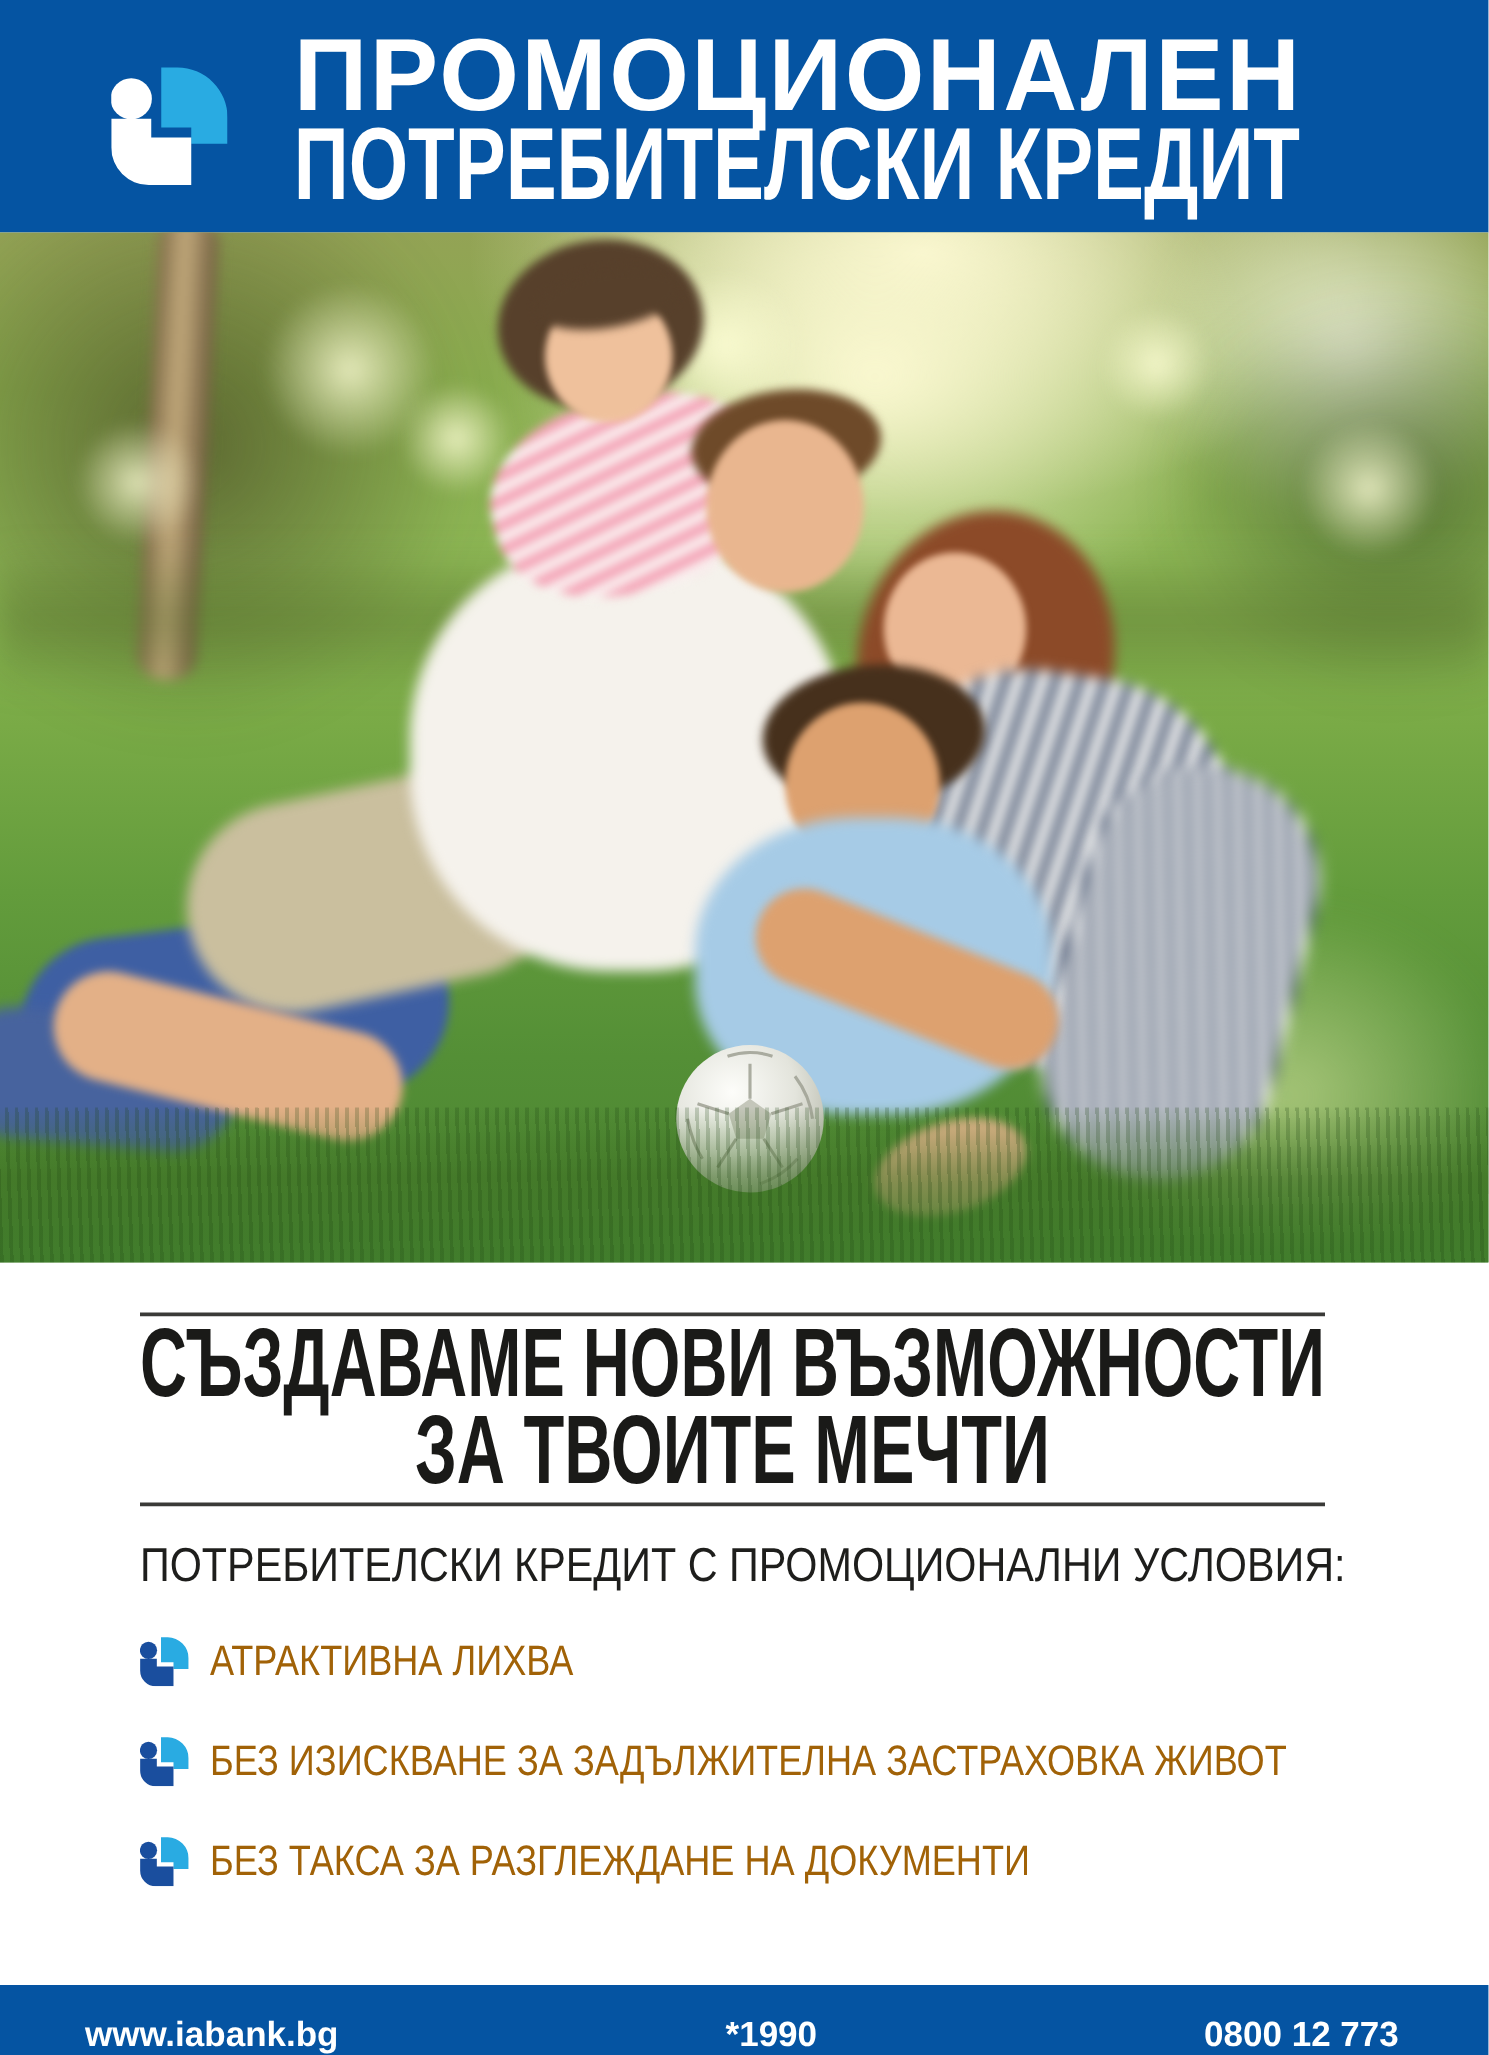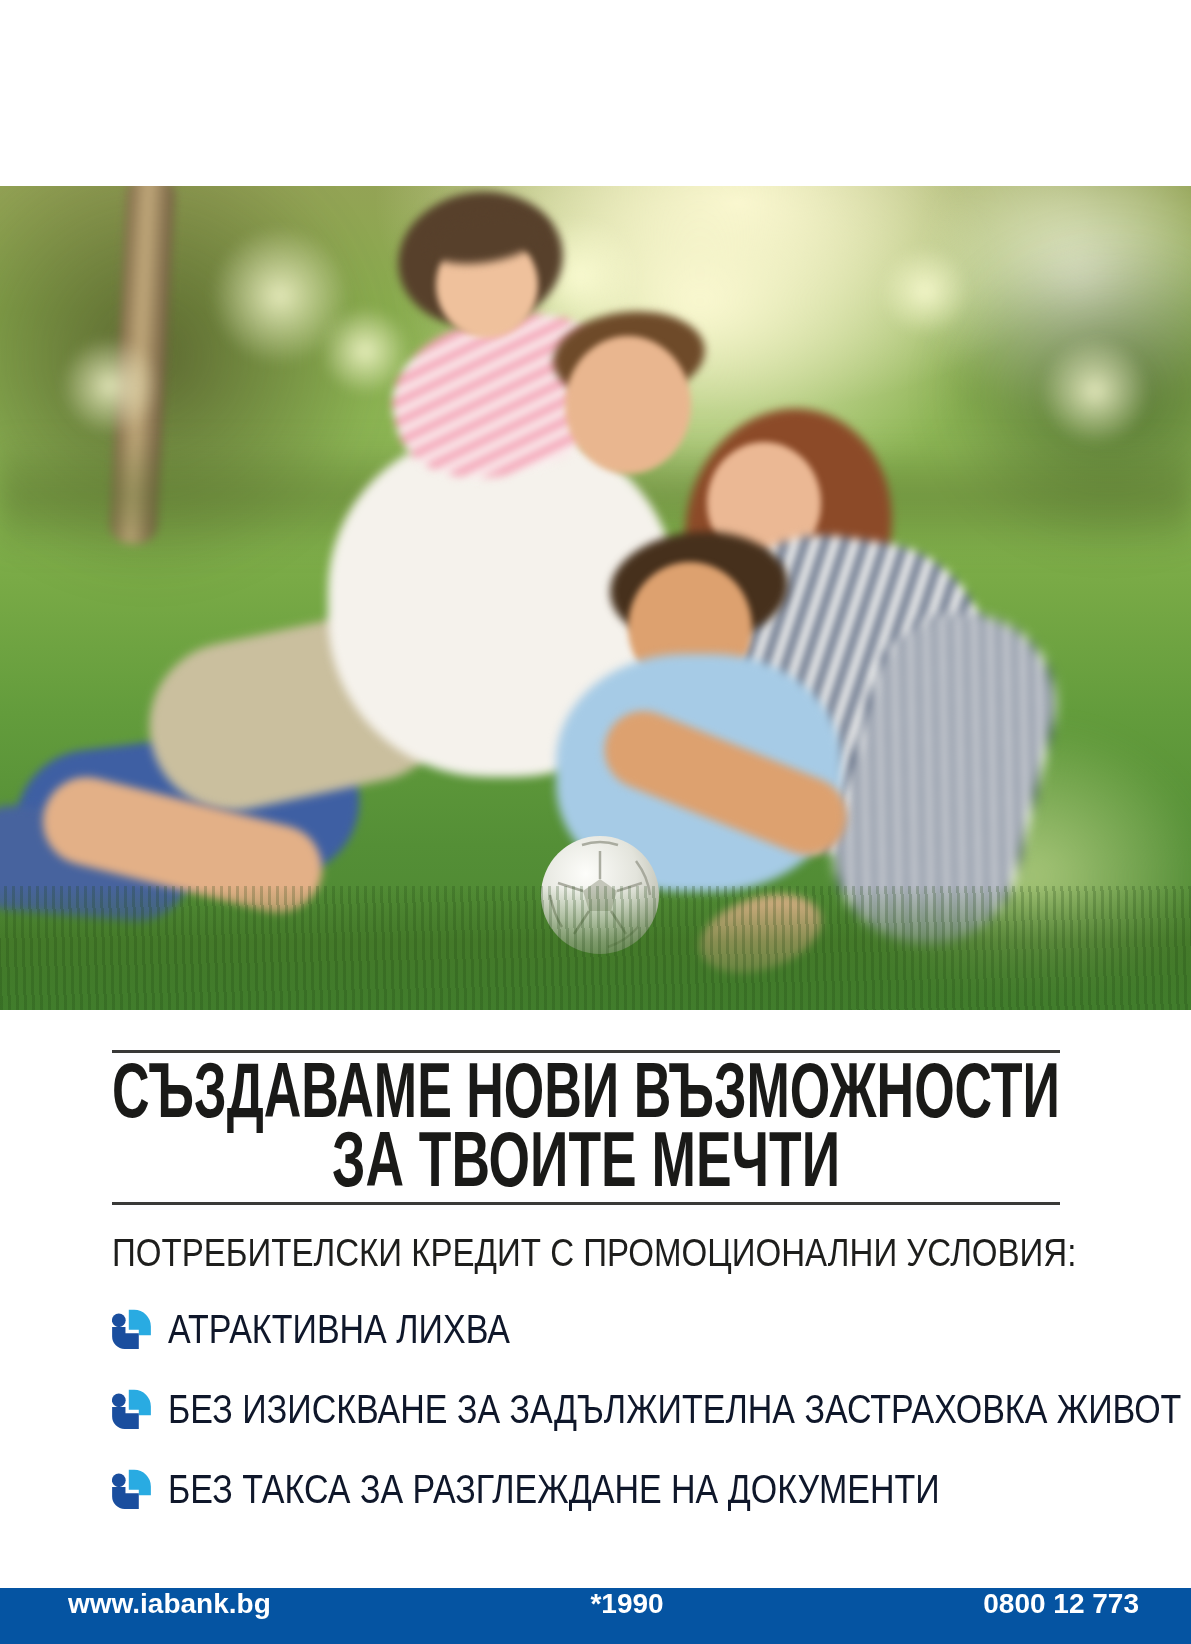--- a/index.html
+++ b/index.html
@@ -61,34 +61,47 @@
   #rule1{top:1050px;} #rule2{top:1202px;}
   .headline-svg{position:absolute;left:112px;width:948px;height:80px;overflow:visible;}
   #hl1{top:1060px;} #hl2{top:1129px;}
   .headline-svg text{font-family:"Liberation Sans",sans-serif;font-weight:700;font-size:78px;fill:#1A1A18;}
   .subheading{position:absolute;left:112px;top:1233px;font-size:38px;line-height:1.1;color:#1E1E1C;white-space:nowrap;}
   .condense{display:inline-block;transform-origin:0 50%;white-space:nowrap;}
   .subheading .condense{transform:scaleX(.87);}
   .bullets{position:absolute;left:112px;top:1307px;}
   .bullet{display:flex;align-items:center;height:44px;margin-bottom:36px;}
   .bullet-icon{width:39px;height:40px;margin-right:17px;flex:none;}
-  .bullet-label{font-size:40px;color:#0f172a;white-space:nowrap;}
+  .bullet-label{font-size:34px;color:#a16207;white-space:nowrap;}
   .bullet-label .condense{transform:scaleX(.85);}
 
   
   .footerbar{position:absolute;left:0;top:1588px;width:1191px;height:56px;background:#0554A2;
-             display:flex;align-items:flex-start;justify-content:space-between;box-sizing:border-box;
-             padding:0 52px 0 68px;}
+             display:flex;align-items:flex-end;justify-content:space-between;box-sizing:border-box;
+             padding:0 72px 0 68px;}
   .footer-text{color:#ffffff;font-weight:700;font-size:28px;white-space:nowrap;}
 </style>
 </head>
 <body>
 
 <div class="poster">
 
+  <header class="topbar">
+    <svg class="logo" viewBox="0 0 93 96" aria-hidden="true">
+      <path d="M40,2 H53 A40,40 0 0 1 93,42 V63 H64 V50 H40 Z" fill="#29ABE2"></path>
+      <path d="M0,43 H32 V58 H64 V96 H30 A30,30 0 0 1 0,66 Z" fill="#FFFFFF"></path>
+      <circle cx="16" cy="27" r="16.5" fill="#FFFFFF"></circle>
+    </svg>
+    <svg class="title-svg" id="title1">
+      <text x="0" y="60" textLength="805" lengthAdjust="spacing">ПРОМОЦИОНАЛЕН</text>
+    </svg>
+    <svg class="title-svg" id="title2">
+      <text x="0" y="60" textLength="805" lengthAdjust="spacingAndGlyphs">ПОТРЕБИТЕЛСКИ КРЕДИТ</text>
+    </svg>
+  </header>
 
   <div class="photo">
     <div class="ph p-glow1"></div>
     <div class="ph p-glow2"></div>
     <div class="ph p-dark1"></div>
     <div class="ph p-dark2"></div>
     <div class="ph p-trunk"></div>
     <div class="ph p-treeline"></div>
     <div class="ph p-bokeh b1"></div>
     <div class="ph p-bokeh b2"></div>

